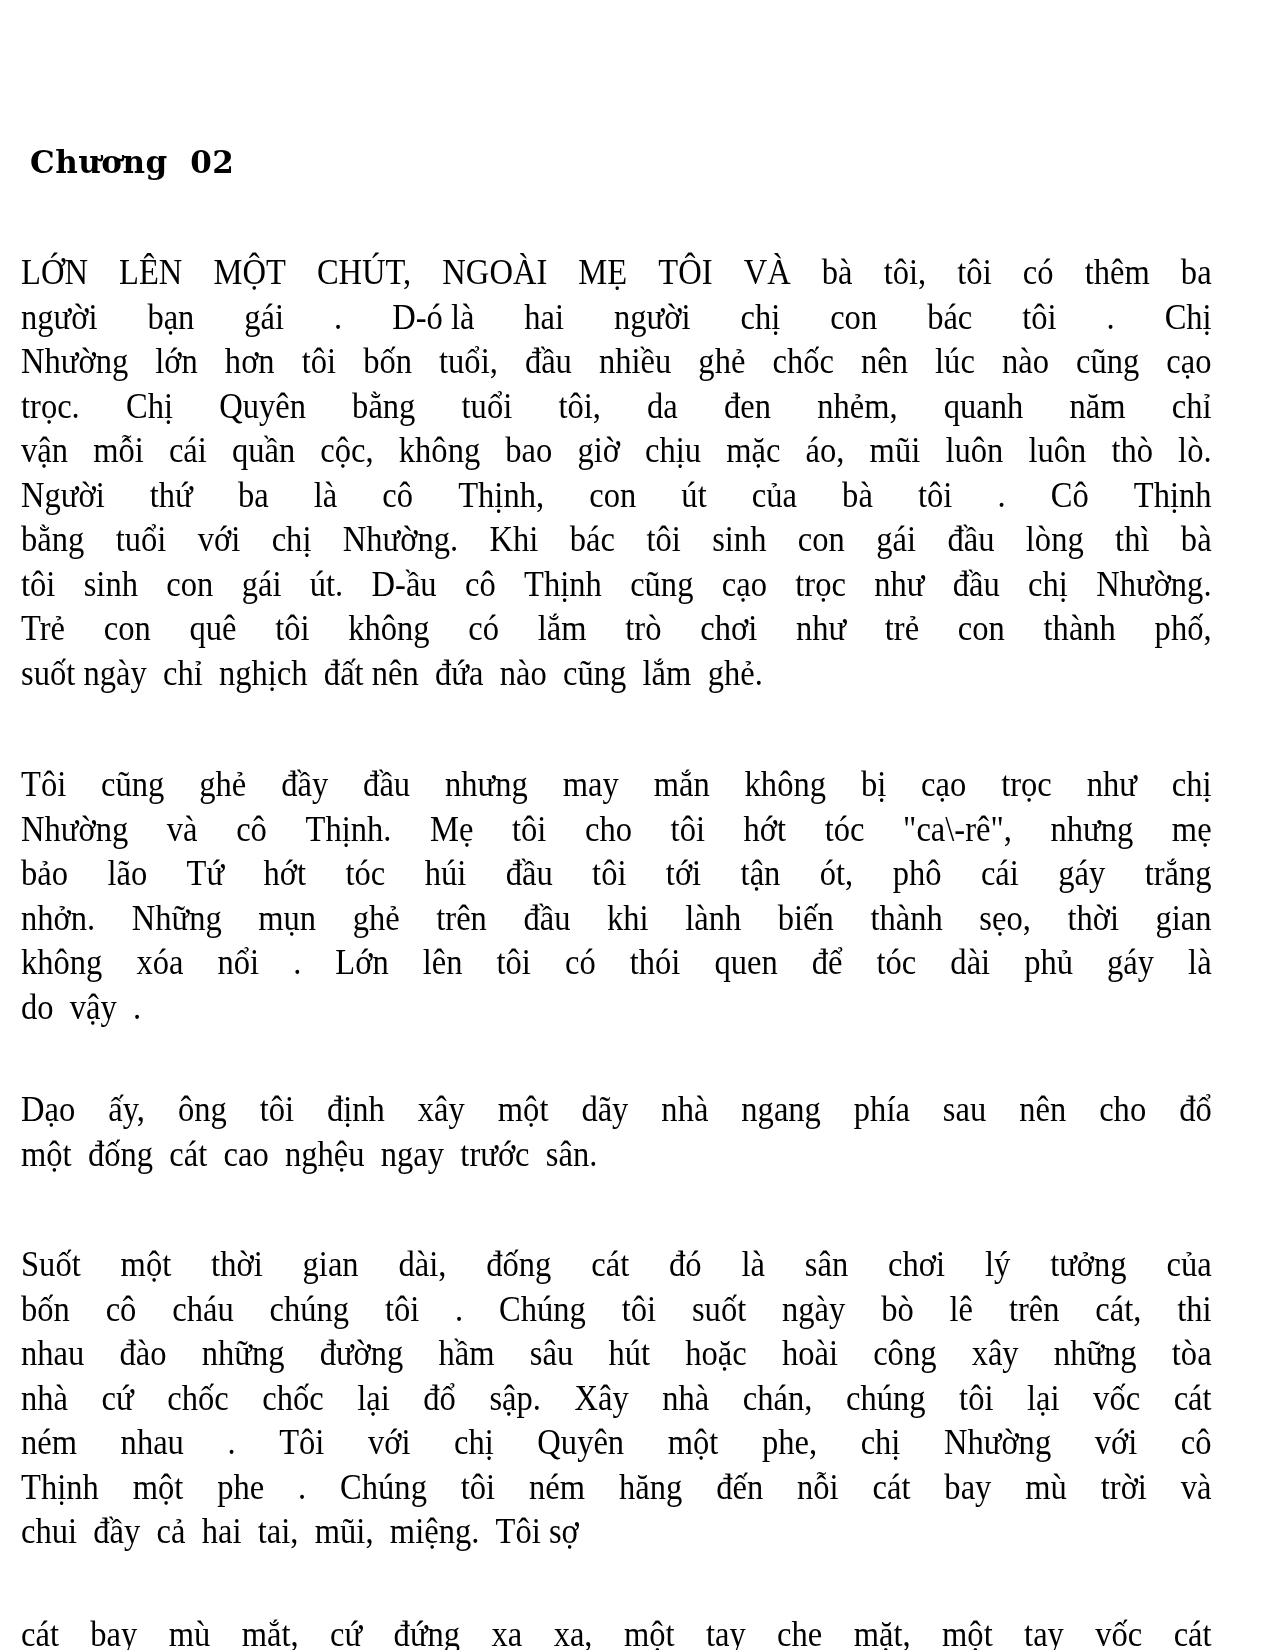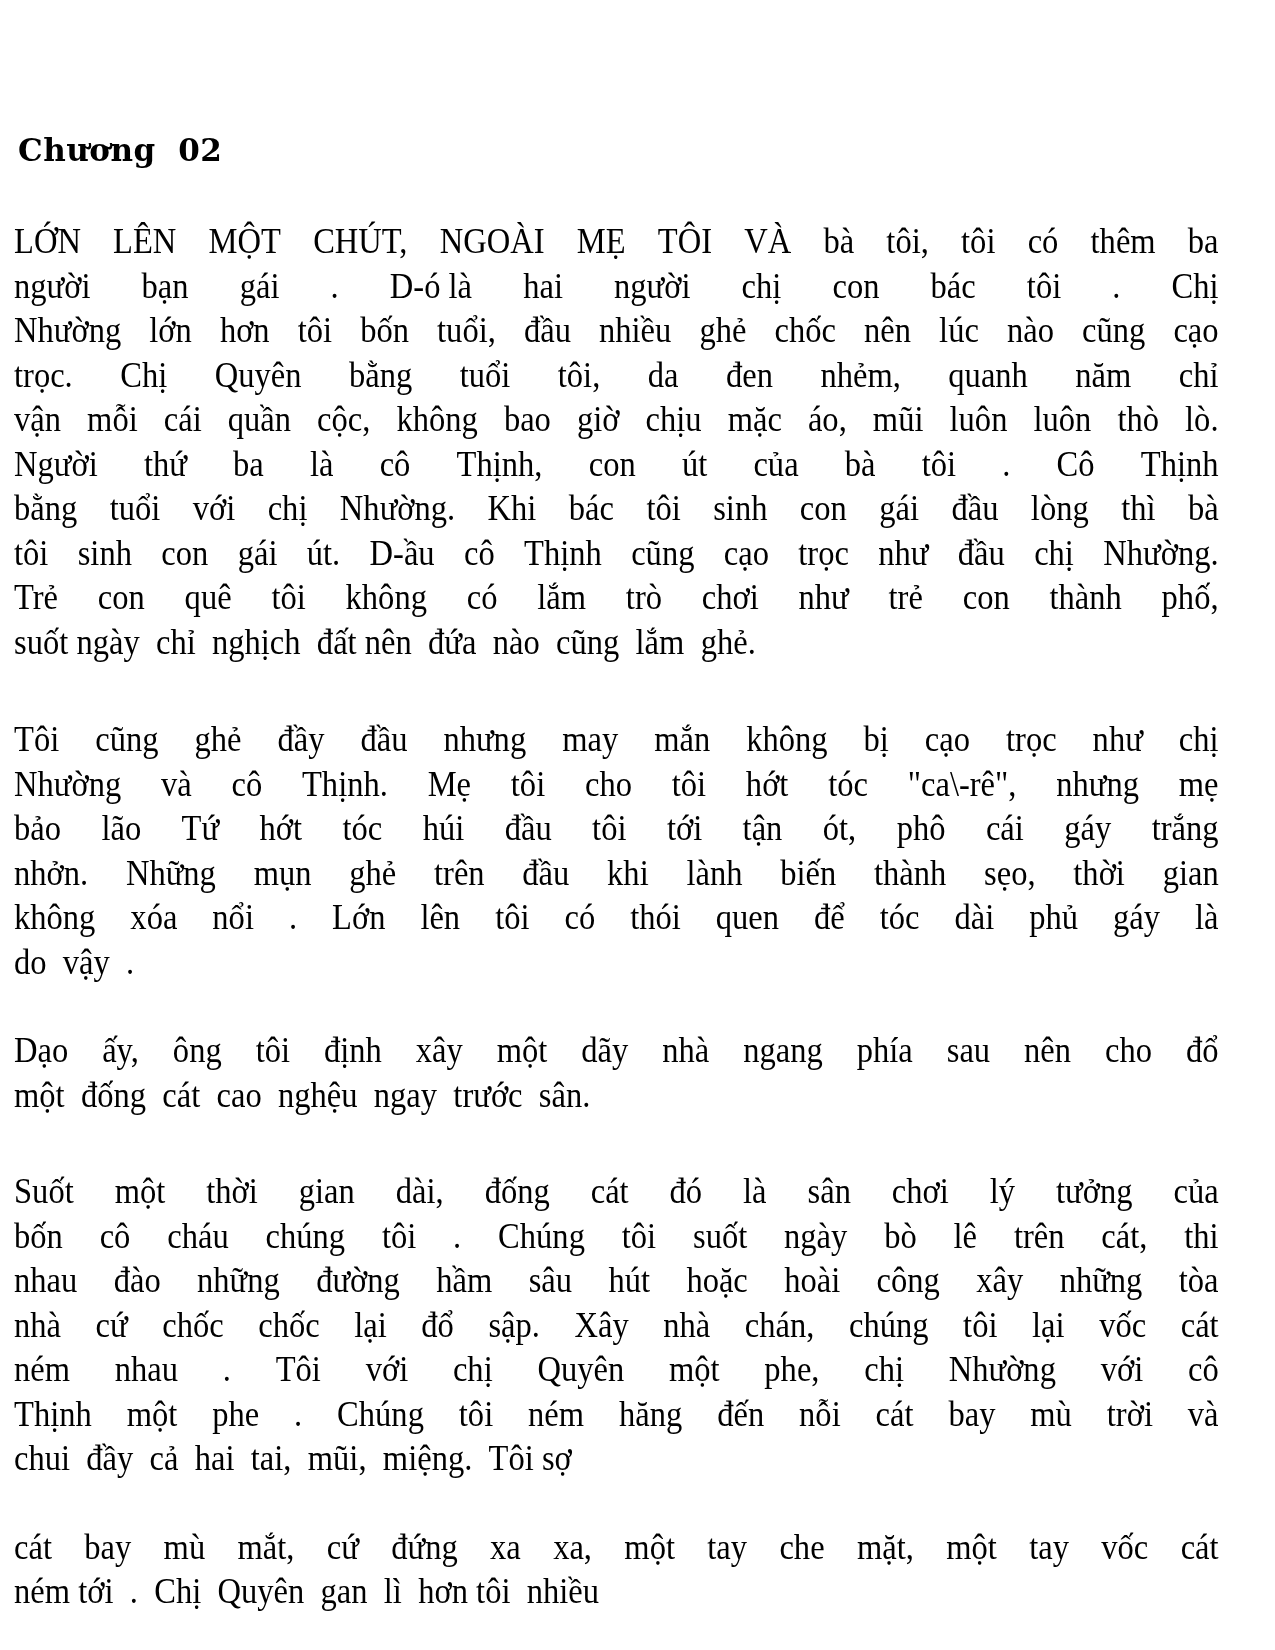--- a/index.html
+++ b/index.html
@@ -23,31 +23,31 @@
     position: absolute;
     left: 14px;
     top: 0;
     width: 1205px;
   }
   .chapter-title {
     font-family: "DejaVu Serif", "Liberation Serif", serif;
     font-weight: bold;
     font-size: 31px;
     letter-spacing: 0.5px;
-    margin: 4px;
+    margin: 16px;
     padding-top: 131px;
     line-height: 1.0;
     white-space: pre;
   }
   .body-block {
     margin: 0;
     padding: 0;
   }
   .para {
-    margin: 0;
+    margin: 7px;
     padding: 0;
   }
   .line {
     display: flex;
     justify-content: space-between;
     align-items: baseline;
     font-size: 35px;
     line-height: 44.5px;
     height: 44.5px;
     white-space: pre;

